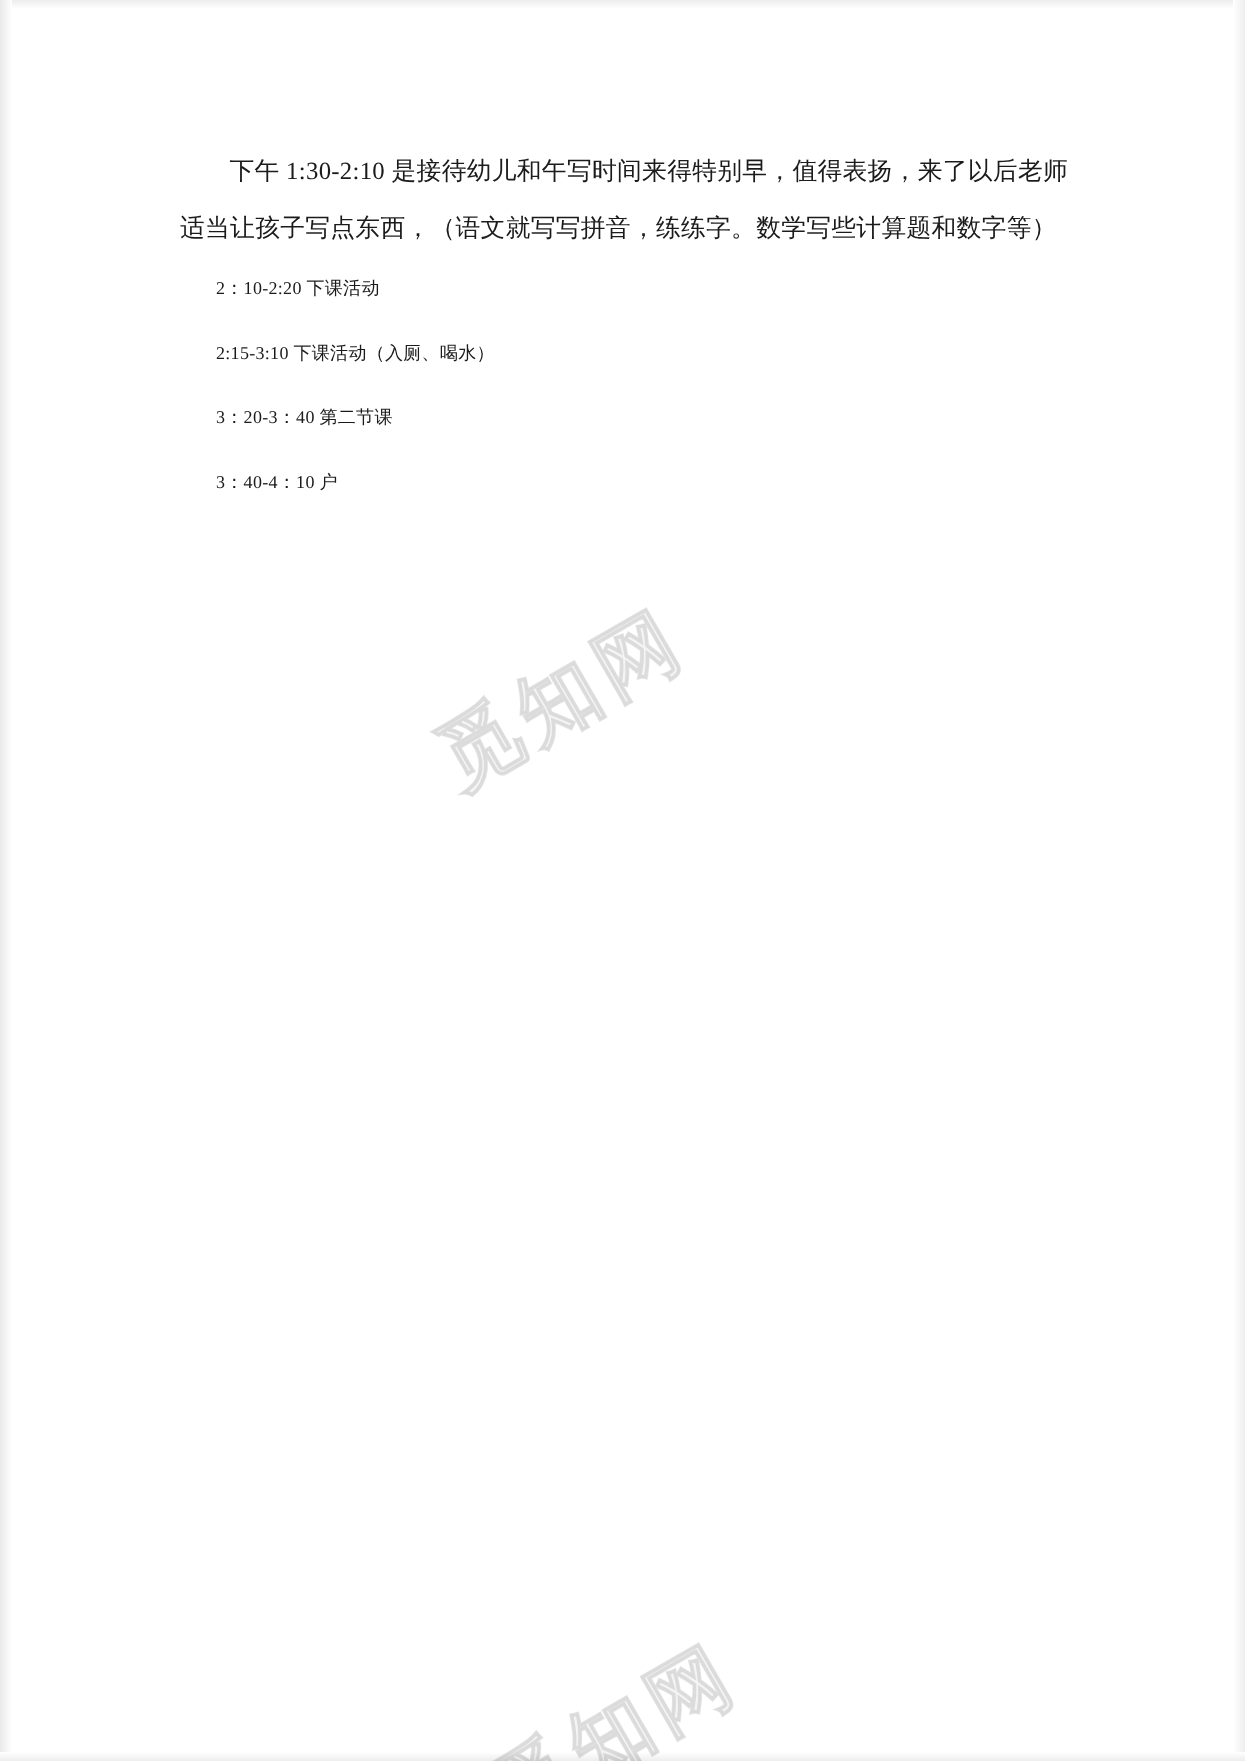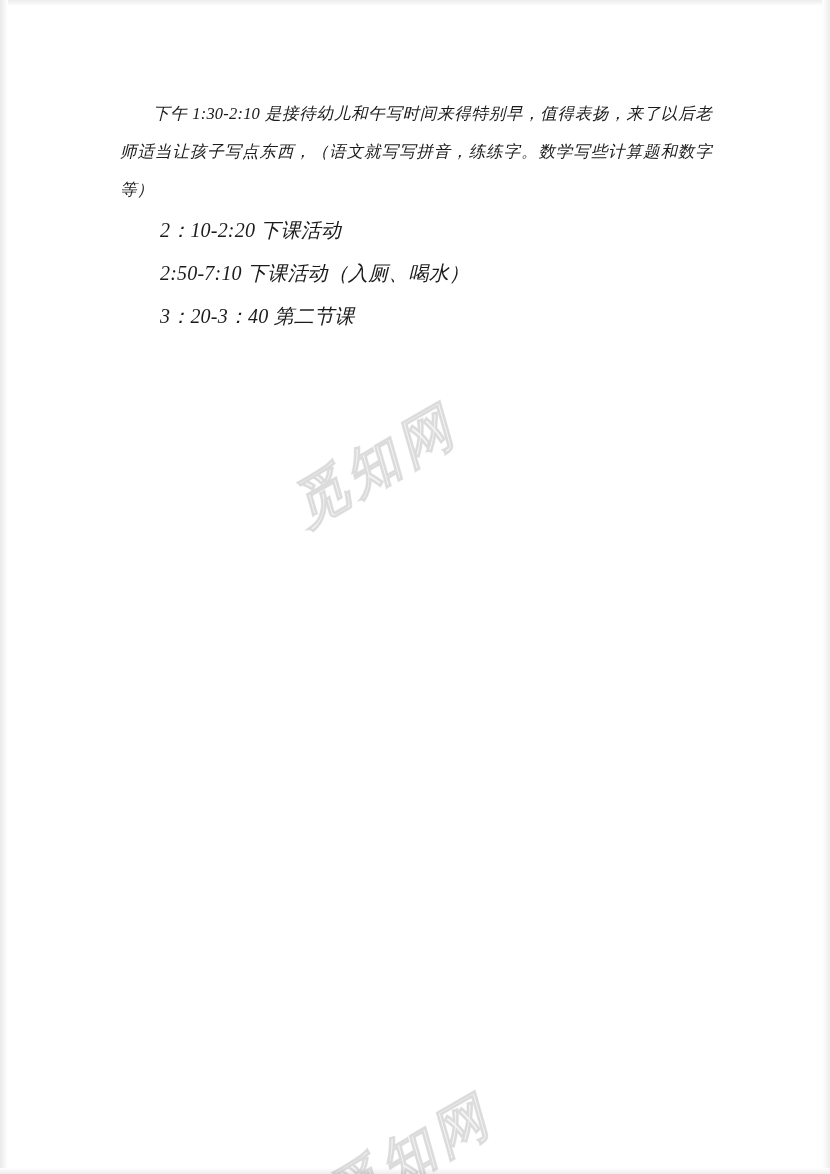--- a/index.html
+++ b/index.html
@@ -10,21 +10,20 @@
   body {
     font-family: "Liberation Serif", "DejaVu Serif", serif;
   }
   .page {
     position: relative;
     width: 830px;
     height: 1174px;
     background: #ffffff;
     overflow: hidden;
     box-sizing: border-box;
-    font-style: italic;
   }
   
   .page-edge-left {
     position: absolute;
     left: 0; top: 0;
     width: 8px; height: 100%;
     background: linear-gradient(to right, #e9e9e9, #ffffff);
   }
   .page-edge-right {
     position: absolute;
@@ -57,21 +56,21 @@
     line-height: 38px;
     color: #1b1b1b;
     text-align: justify;
     text-justify: inter-ideograph;
     margin: 0;
     text-indent: 2em;
     letter-spacing: 0.2px;
   }
 
   .line {
-    font-size: 20px;
+    font-size: 12px;
     line-height: 43px;
     color: #1b1b1b;
     margin: 0;
     text-indent: 2em;
     letter-spacing: 0.2px;
     white-space: nowrap;
   }
 
   
   .watermark {
@@ -110,24 +109,25 @@
   <div class="page-edge-right"></div>
   <div class="page-edge-bottom"></div>
 
   <div class="content">
 
     <p class="para">下午 1:30-2:10 是接待幼儿和午写时间来得特别早，值得表扬，来了以后老师适当让孩子写点东西，（语文就写写拼音，练练字。数学写些计算题和数字等）</p>
 
     <p class="line">2：10-2:20 下课活动</p>
 
 
-    <p class="line">2:50-7:10 下课活动（入厕、喝水）</p>
+    <p class="line">2:15-3:10 下课活动（入厕、喝水）</p>
 
     <p class="line">3：20-3：40 第二节课</p>
 
+    <p class="line">3：40-4：10 户</p>
 
   </div>
 
   <div class="watermark wm-center">觅知网</div>
 
   <div class="watermark wm-bottom">觅知网</div>
 
 </div>
 
 </body></html>

